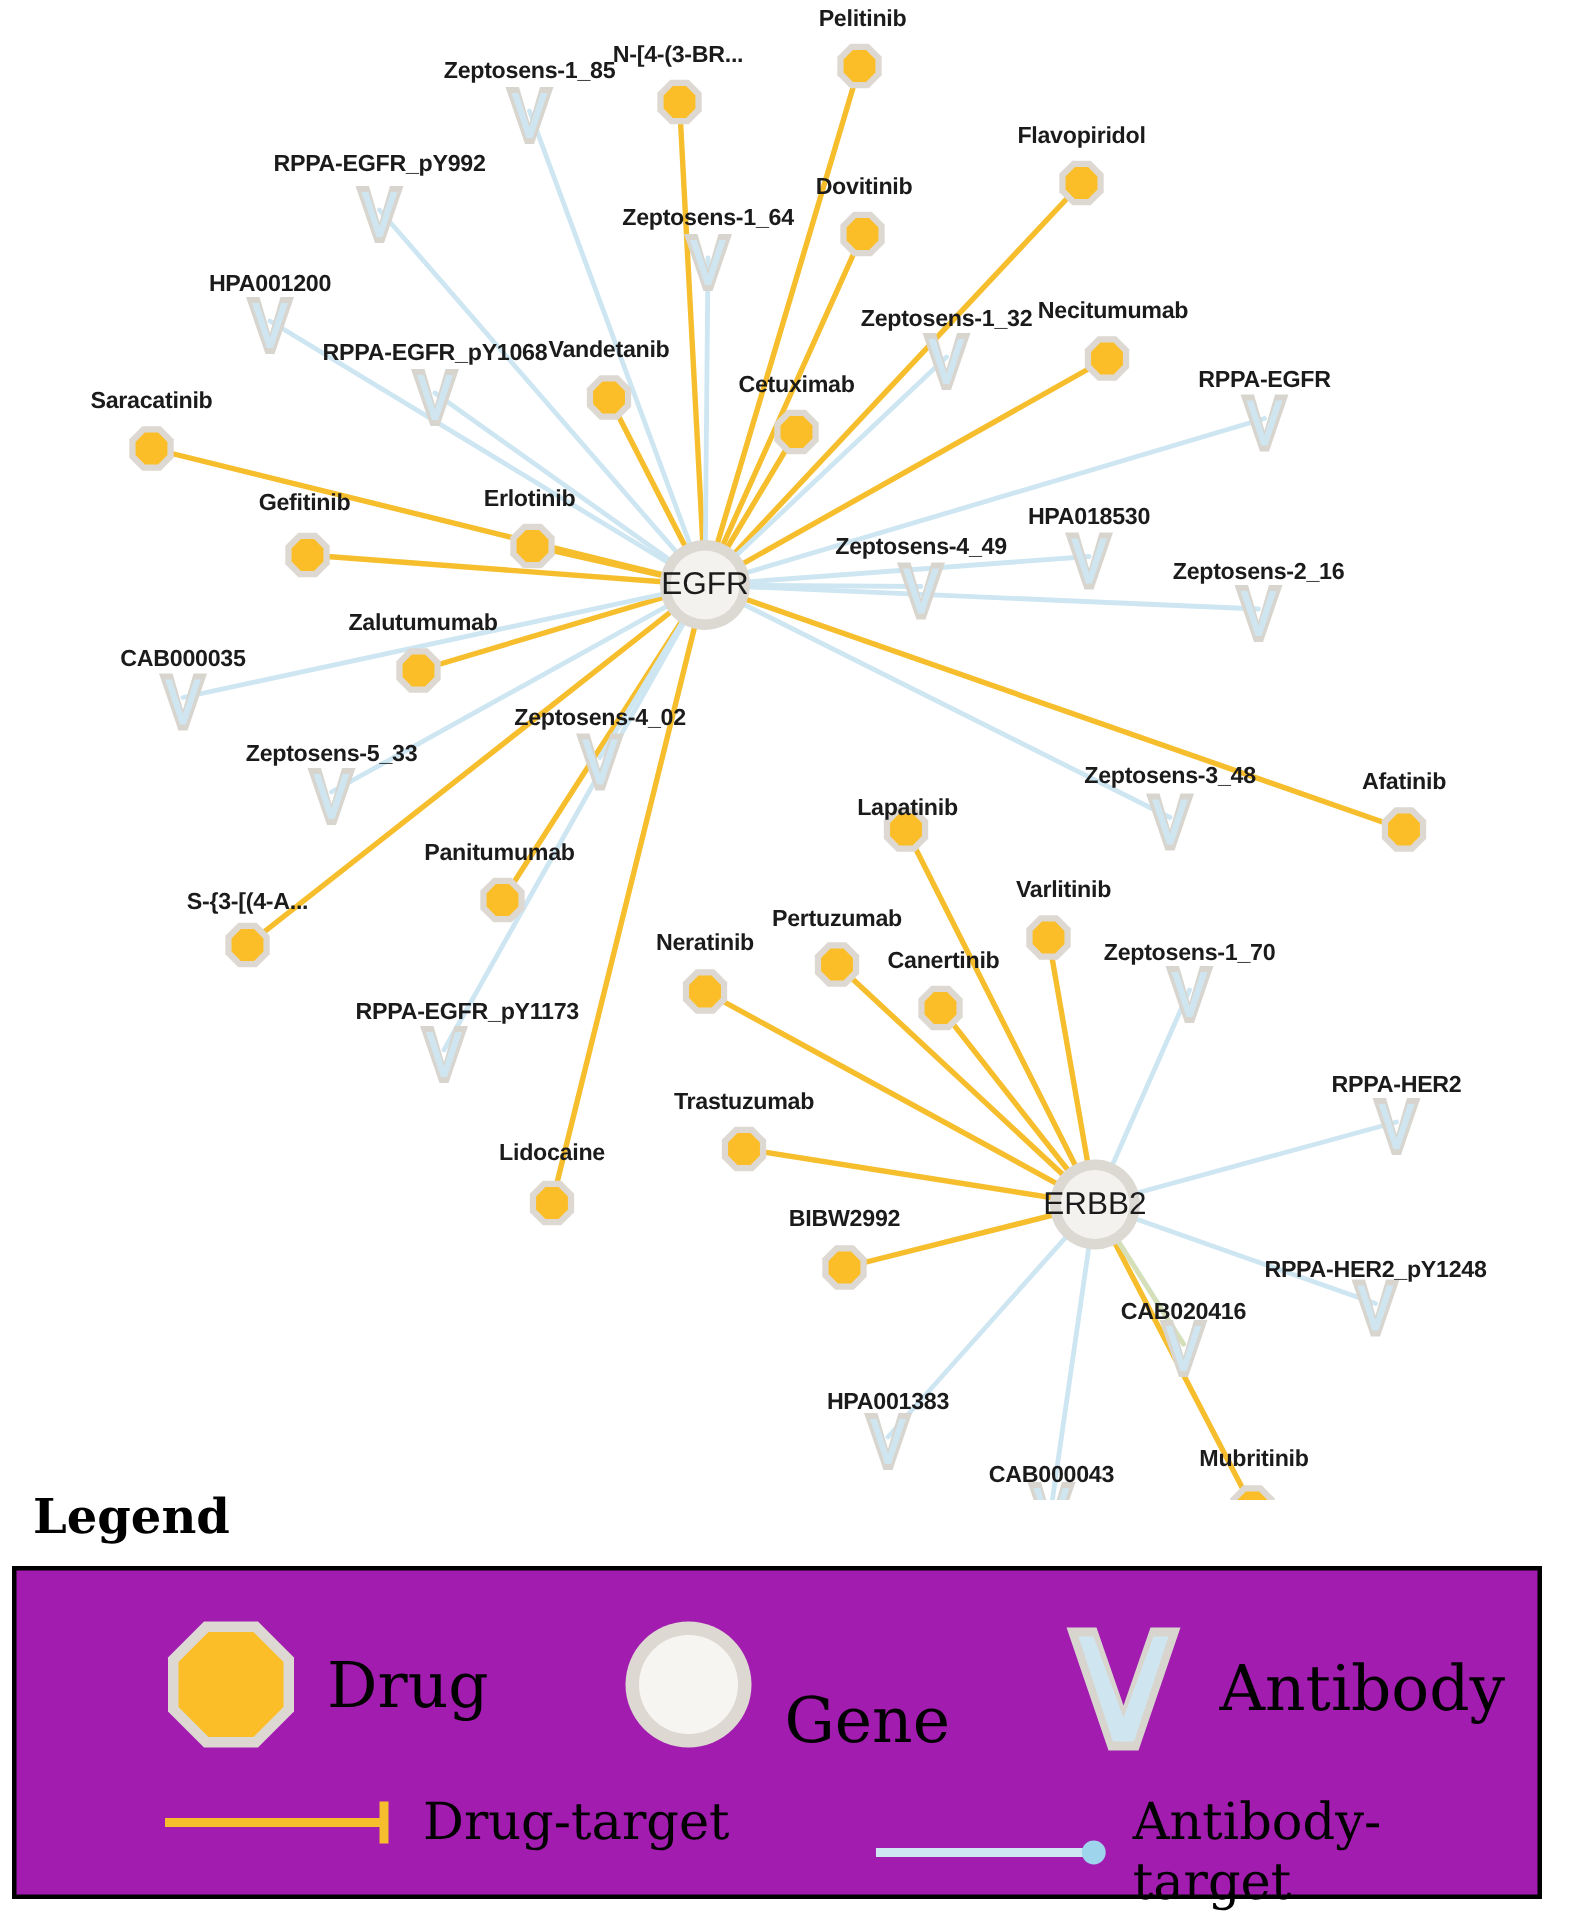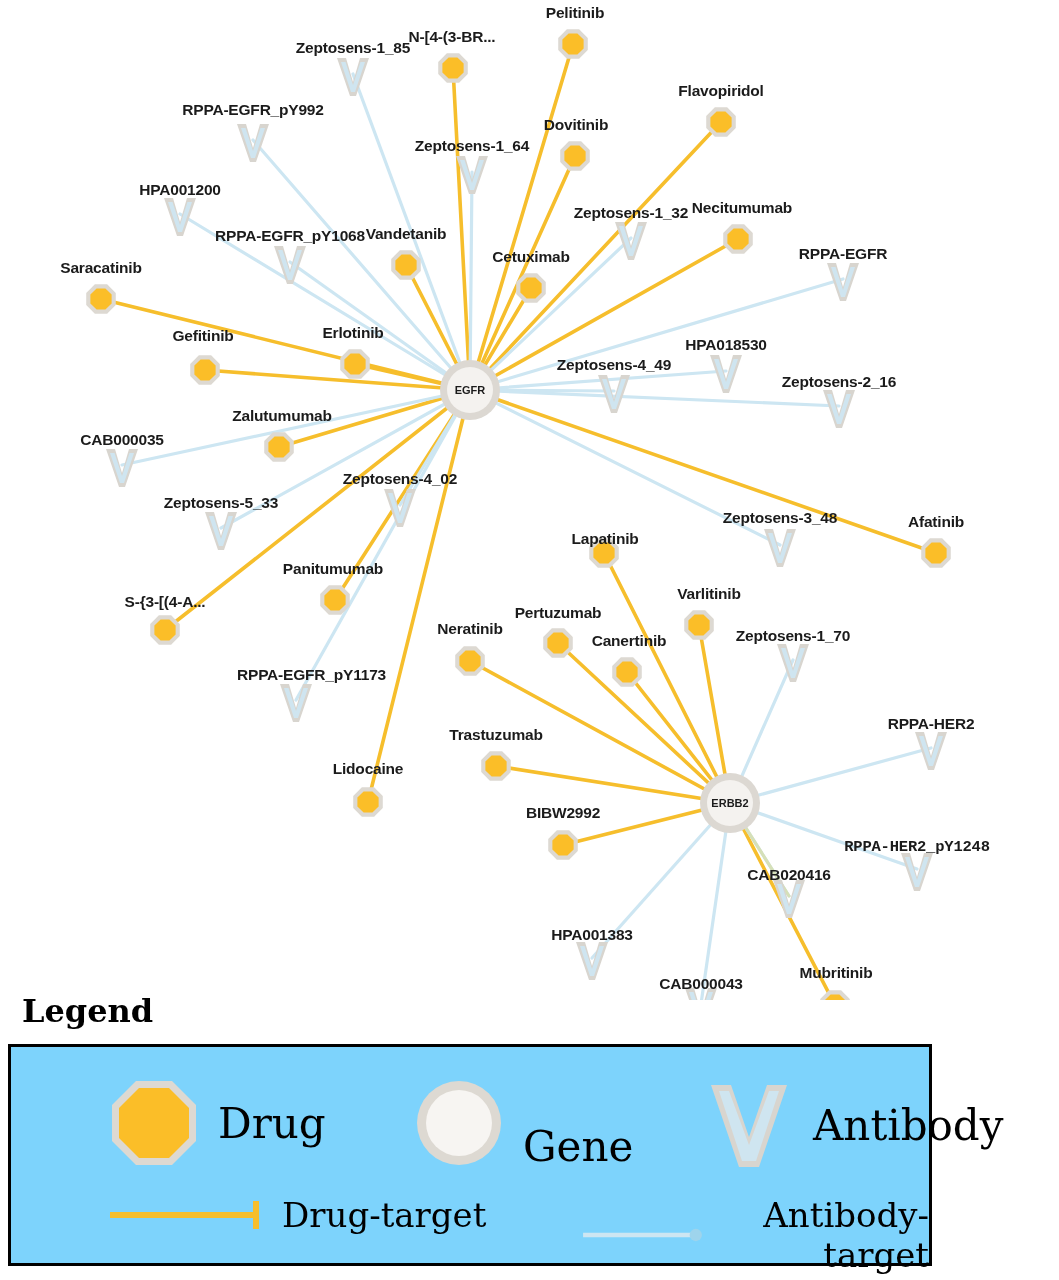--- a/index.html
+++ b/index.html
@@ -31,44 +31,44 @@
     font-weight: bold;
     font-size: 15.5px;
     color: #1b1b1b;
     white-space: nowrap;
     transform: translate(-50%, -100%);
     letter-spacing: -0.2px;
     pointer-events: none;
   }
   .gene-label {
     position: absolute;
-    font-weight: bold;
-    font-size: 11px;
+    font-weight: normal;
+    font-size: 21px;
     color: #1b1b1b;
     white-space: nowrap;
     transform: translate(-50%, -50%);
   }
   
   #legend-title {
     position: absolute;
     left: 22px;
     top: 992px;
     font-family: "DejaVu Serif", serif;
     font-size: 32px;
     font-weight: bold;
     color: #000;
   }
   #legend-box {
     position: absolute;
     left: 8px;
     top: 1044px;
-    width: 924px;
+    width: 1020px;
     height: 222px;
     border: 3px solid #000;
-    background: #7dd3fc;
+    background: #a21caf;
     box-sizing: border-box;
   }
   .legend-row1 {
     position: absolute;
     left: 0; top: 10px;
     width: 100%;
     height: 120px;
   }
   .legend-item {
     position: absolute;
@@ -367,21 +367,21 @@
       <div class="node-label" style="left: 726px; top: 354px;">HPA018530</div>
       <div class="node-label" style="left: 614px; top: 374px;">Zeptosens-4_49</div>
       <div class="node-label" style="left: 839px; top: 391px;">Zeptosens-2_16</div>
       <div class="node-label" style="left: 122px; top: 449px;">CAB000035</div>
       <div class="node-label" style="left: 400px; top: 488px;">Zeptosens-4_02</div>
       <div class="node-label" style="left: 221px; top: 512px;">Zeptosens-5_33</div>
       <div class="node-label" style="left: 780px; top: 527px;">Zeptosens-3_48</div>
       <div class="node-label" style="left: 793px; top: 645px;">Zeptosens-1_70</div>
       <div class="node-label" style="left: 296px; top: 684px; padding-left: 31px;">RPPA-EGFR_pY1173</div>
       <div class="node-label" style="left: 931px; top: 733px;">RPPA-HER2</div>
-      <div class="node-label" style="left: 917px; top: 856px; font-family: Liberation Mono, monospace;">RPPA-HER2_pY1248</div>
+      <div class="node-label" style="left: 917px; top: 856px;">RPPA-HER2_pY1248</div>
       <div class="node-label" style="left: 789px; top: 884px;">CAB020416</div>
       <div class="node-label" style="left: 592px; top: 944px;">HPA001383</div>
       <div class="node-label" style="left: 701px; top: 993px;">CAB000043</div>
       <div class="gene-label" style="left: 470px; top: 390px;">EGFR</div>
       <div class="gene-label" style="left: 730px; top: 803px;">ERBB2</div>
     </div>
 </div>
 
 <div id="legend-title">Legend</div>
 
@@ -410,21 +410,21 @@
     </div>
   </div>
   <div class="legend-row2">
     <div class="legend-item" style="left:95px; top:0px;">
       <svg width="160" height="40" viewBox="0 0 160 40">
         <line x1="4" y1="20" x2="150" y2="20" stroke="#F6BE2C" stroke-width="6"></line>
         <line x1="150" y1="6" x2="150" y2="34" stroke="#F6BE2C" stroke-width="6"></line>
       </svg>
       <span class="legend-text-small">Drug-target</span>
     </div>
-    <div class="legend-item" style="left:569px; top:0px;text-align:right;">
+    <div class="legend-item" style="left:569px; top:0px;">
       <svg width="160" height="40" viewBox="0 0 160 40">
         <line x1="4" y1="20" x2="146" y2="20" stroke="#cde6f2" stroke-width="6"></line>
         <circle cx="150" cy="20" r="8" fill="#9ed4ec"></circle>
       </svg>
       <span class="legend-text-small">Antibody-target</span>
     </div>
   </div>
 </div>
 
 </body></html>

